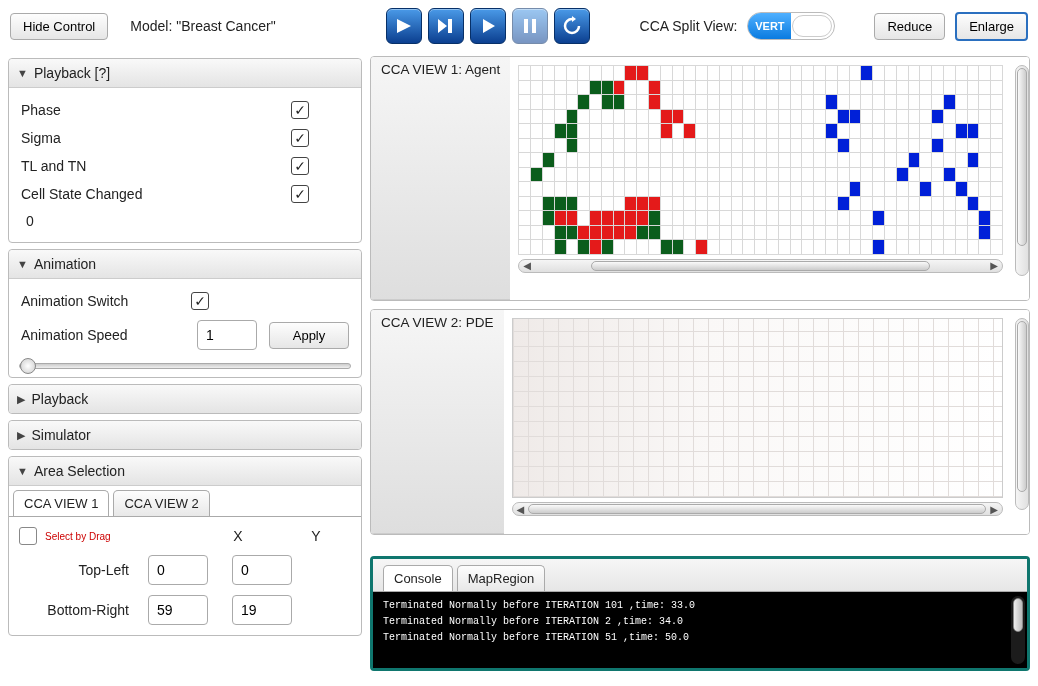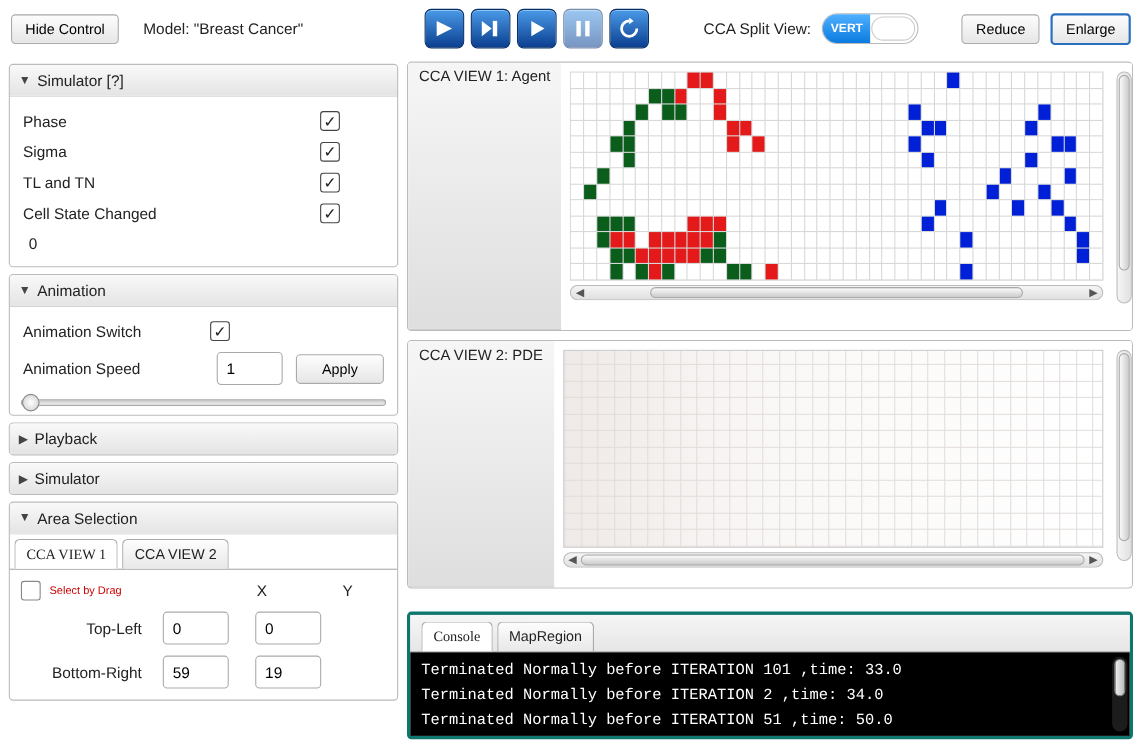--- a/index.html
+++ b/index.html
@@ -168,21 +168,21 @@
 }
 .tab {
   border: 1px solid #aaa;
   border-bottom: none;
   border-radius: 5px 5px 0 0;
   padding: 5px 10px;
   background: linear-gradient(#fdfdfd,#e8e8e8);
   font-size: 13px;
   cursor: pointer;
 }
-.tab.active { background: #fff; font-family: Liberation Serif, serif; }
+.tab.active { background: #fff; }
 .area-body {
   border-top: 1px solid #aaa;
   padding: 10px;
 }
 .area-grid {
   display: grid;
   grid-template-columns: 110px 70px 70px;
   gap: 10px 14px;
   align-items: center;
   justify-items: center;
@@ -290,21 +290,21 @@
   display: flex;
   gap: 4px;
   padding: 6px 10px 0 10px;
   background: linear-gradient(#f6f6f6,#e6e6e6);
   border-bottom: 1px solid #aaa;
 }
 .console-body {
   background: #000;
   color: #fff;
   font-family: "Courier New", monospace;
-  font-size: 14px;
+  font-size: 10px;
   padding: 6px 10px;
   height: 76px;
   overflow: hidden;
   position: relative;
 }
 .console-body .line { white-space: pre; line-height: 1.6; }
 .cvscroll {
   position:absolute; right:2px; top:4px; bottom:4px; width:14px;
   background:#1c1c1c; border-radius:7px;
 }
@@ -364,21 +364,21 @@
   <button class="btn">Reduce</button>
   <button class="btn primary">Enlarge</button>
 </div>
 
 <div class="main">
   <div class="left">
 
     <div class="panel">
       <div class="panel-hdr">
         <span class="triangle">▼</span>
-        <span>Simulator  [?]</span>
+        <span>Playback  [?]</span>
       </div>
       <div class="panel-body" id="tracking-body">
           <div class="kv-row">
             <span class="label">Phase</span>
       <span class="checkbox">✓</span>
       <span style="width:40px"></span>
           </div>
           <div class="kv-row">
             <span class="label">Sigma</span>
       <span class="checkbox">✓</span>

